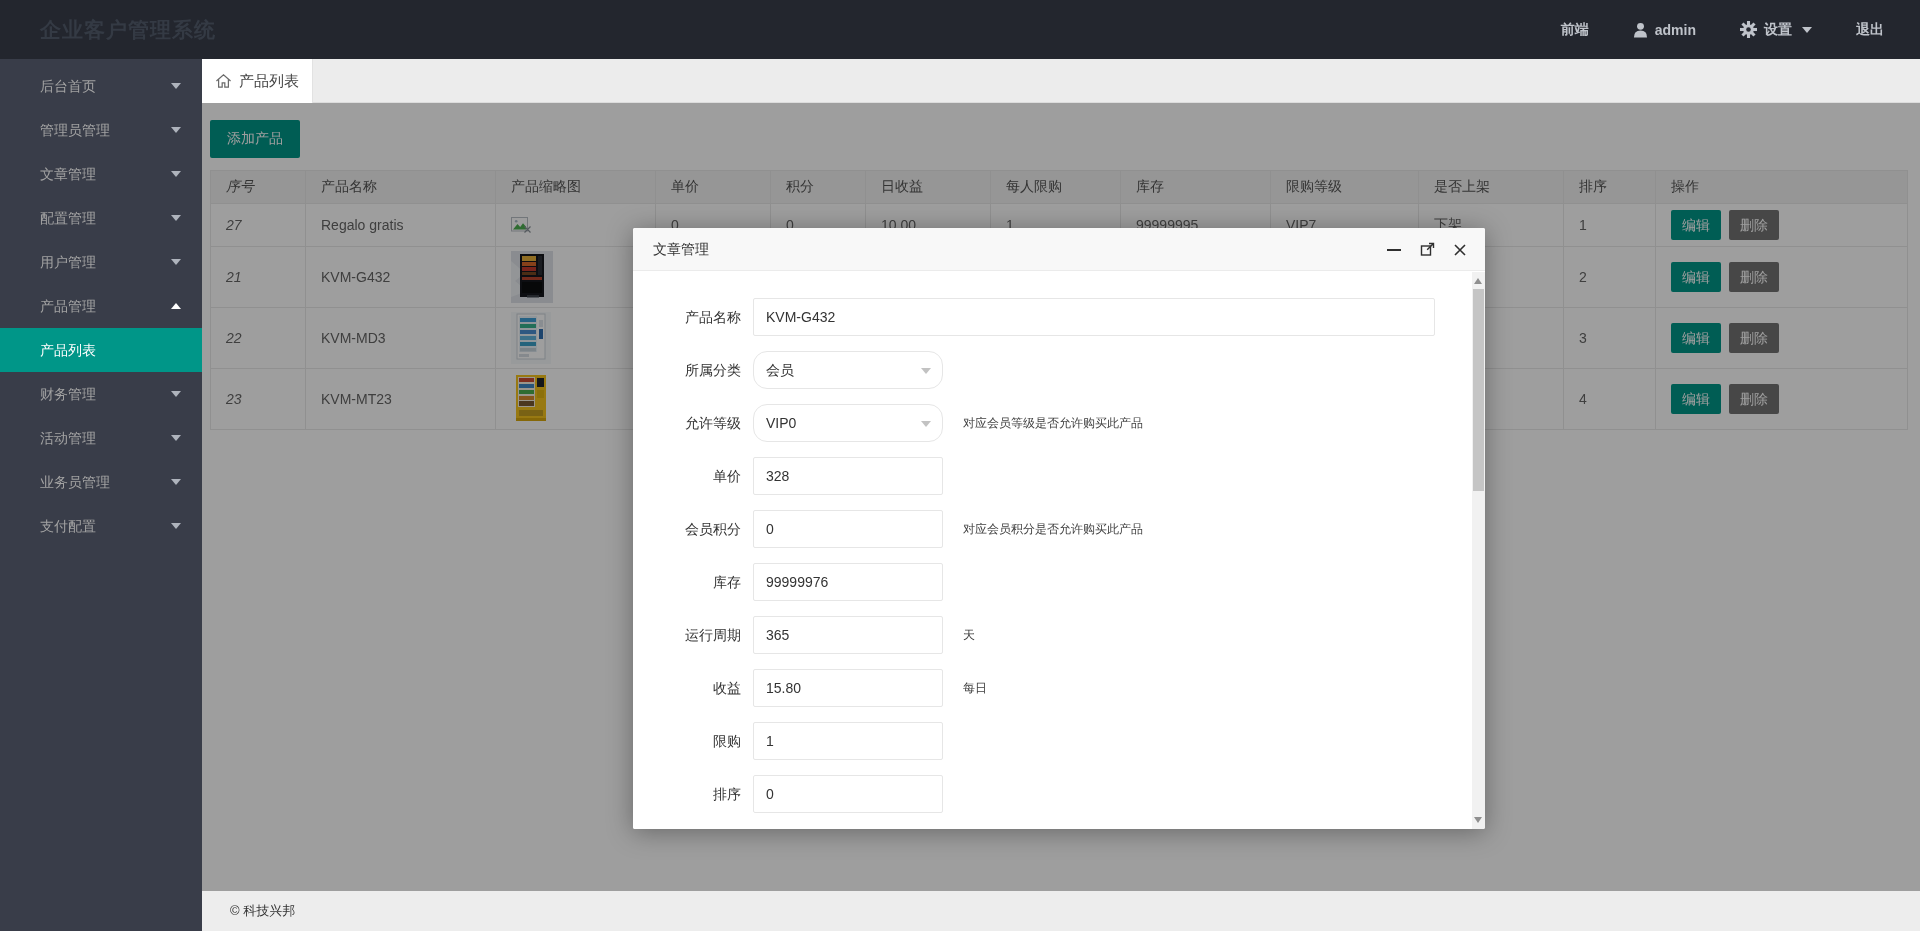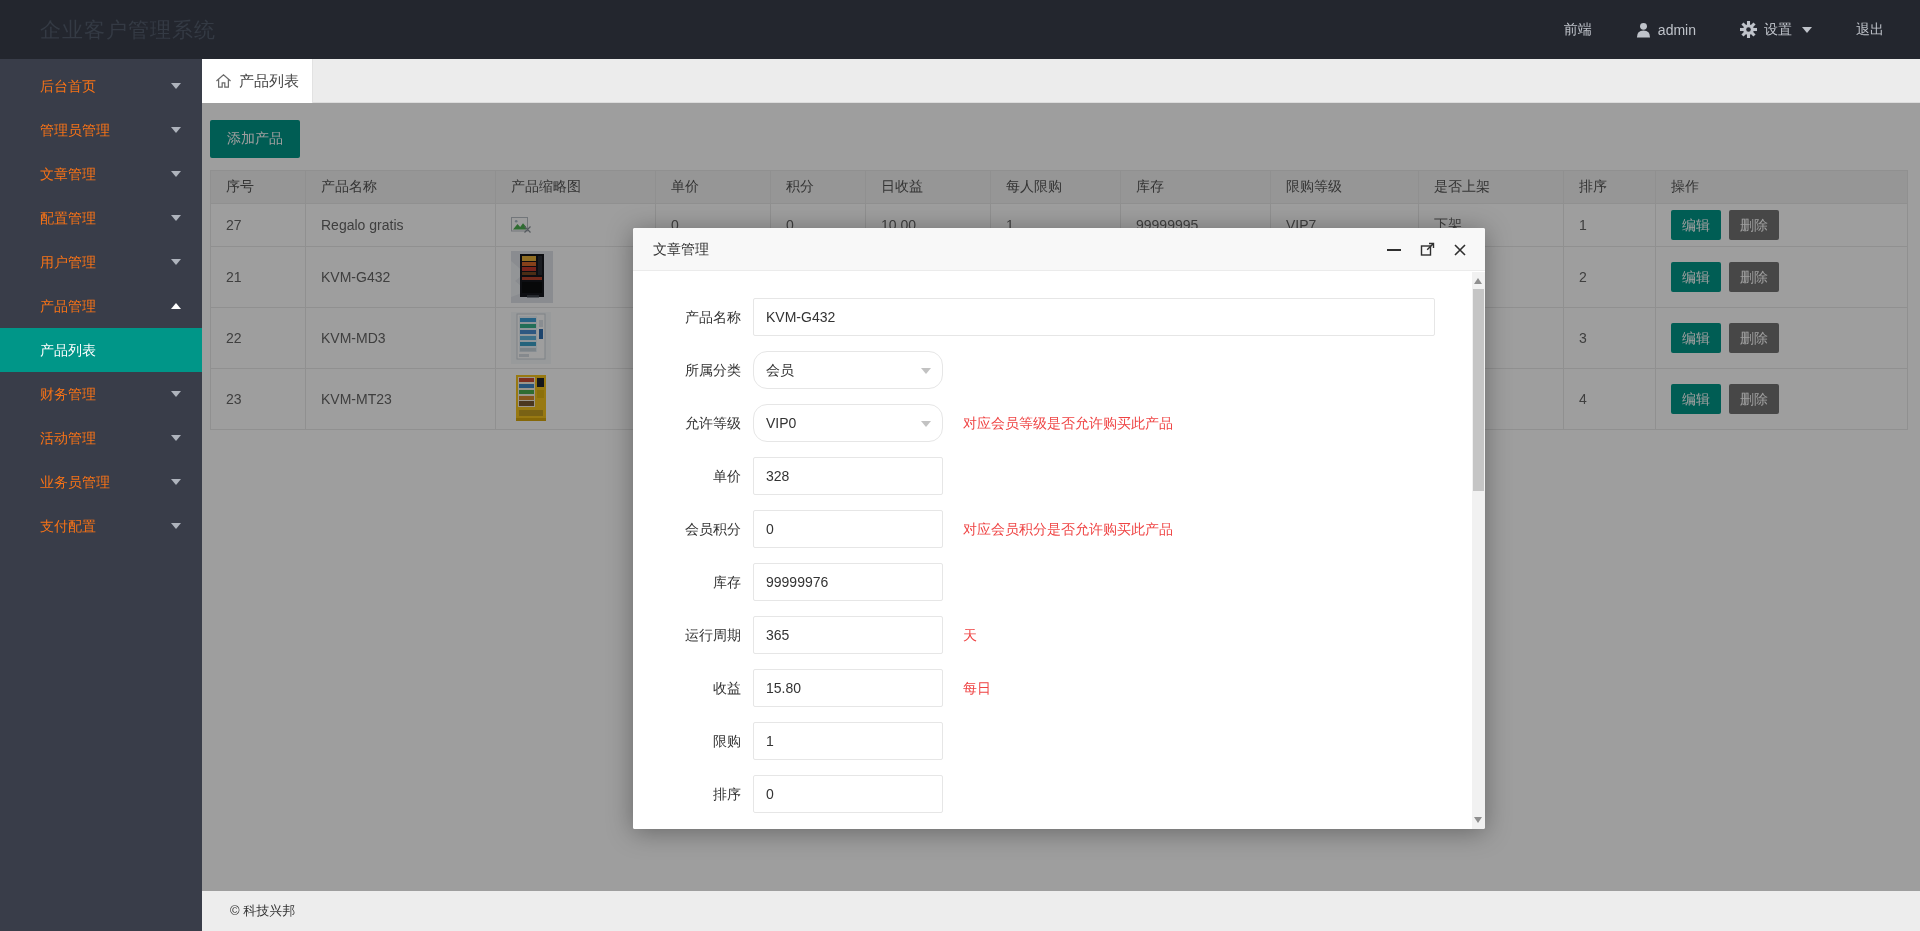--- a/index.html
+++ b/index.html
@@ -3,44 +3,44 @@
 <meta charset="utf-8">
 <style>
   * { margin:0; padding:0; box-sizing:border-box; }
   html,body { width:1920px; height:931px; }
   body {
     position:relative; overflow:hidden; background:#fff;
     font-family:"Liberation Sans","DejaVu Sans",sans-serif;
     -webkit-font-smoothing:antialiased;
   }
   
-  .navbar { position:absolute; left:0; top:0; width:1920px; height:59px; background:#23262e; z-index:10; }
+  .navbar { position:absolute; left:0; top:0; width:1920px; height:59px; background:#23262e; z-index:10;font-weight:bold; }
   .logo { position:absolute; left:40px; top:0; height:59px; line-height:59px; font-size:21px; color:#343a44; letter-spacing:1px; }
   .nav-right { position:absolute; right:36px; top:0; height:59px; display:flex; align-items:center; gap:44px; color:#bfc3ca; font-size:14px; }
   .nav-item { display:flex; align-items:center; gap:7px; cursor:pointer; }
   .caret-down { width:0; height:0; border-left:5px solid transparent; border-right:5px solid transparent; border-top:6px solid #bfc3ca; margin-left:3px; }
   
   .sidebar { position:absolute; left:0; top:59px; width:202px; height:872px; background:#393d49; z-index:10; padding-top:5px; }
-  .side-item { position:relative; height:44px; line-height:44px; padding-left:40px; color:#f97316; font-size:14px; cursor:pointer; }
+  .side-item { position:relative; height:44px; line-height:44px; padding-left:40px; color:#a3a3a3; font-size:14px; cursor:pointer; }
   .side-item .arrow { position:absolute; right:21px; top:19px; }
   .tri-down { width:0; height:0; border-left:5px solid transparent; border-right:5px solid transparent; border-top:6px solid #aeb3bc; }
   .tri-up { width:0; height:0; border-left:5px solid transparent; border-right:5px solid transparent; border-bottom:6px solid #ffffff; }
   .side-item.active { background:#009688; color:#fff; }
   
   .tabbar { position:absolute; left:202px; top:59px; width:1718px; height:44px; background:#ececec; border-bottom:1px solid #dcdcdc; z-index:5; }
   .tab { position:absolute; left:0; top:0; width:111px; height:44px; background:#fff; border-right:1px solid #e2e2e2; display:flex; align-items:center; justify-content:center; gap:7px; font-size:15px; color:#444; cursor:pointer; }
   
   .content { position:absolute; left:202px; top:103px; width:1718px; height:788px; background:#fff; z-index:1; }
   .add-btn { position:absolute; left:8px; top:17px; width:90px; height:38px; background:#009688; color:#fff; font-size:14px; border:none; border-radius:2px; cursor:pointer; }
   table.grid { position:absolute; left:8px; top:67px; width:1698px; border-collapse:collapse; background:#fff; table-layout:fixed; }
   table.grid th, table.grid td { border:1px solid #e8e8e8; font-size:14px; color:#666; font-weight:normal; text-align:left; padding:0 15px; overflow:hidden; white-space:nowrap; }
   table.grid th { background:#f2f2f2; height:33px; color:#555; }
   tr.r-plain td { height:43px; }
   tr.r-img td { height:61px; }
-  .col-no { width:95px; } .col-name { width:190px; } .col-thumb { width:160px; }
+  .col-no { width:95px;font-style:italic; } .col-name { width:190px; } .col-thumb { width:160px; }
   .col-price { width:115px; } .col-points { width:95px; } .col-daily { width:125px; }
   .col-limit { width:130px; } .col-stock { width:150px; } .col-level { width:148px; }
   .col-sale { width:145px; } .col-sort { width:92px; } .col-op { }
   td.c-no, th.c-no { text-align:center; }
   .act-btn { display:inline-block; height:30px; line-height:30px; padding:0 11px; border:none; border-radius:2px; color:#fff; font-size:14px; cursor:pointer; margin-right:8px; }
   .act-edit { background:#009688; }
   .act-del { background:#737373; }
   .footer { position:absolute; left:202px; top:891px; width:1718px; height:40px; background:#ededed; color:#333; font-size:13px; line-height:40px; padding-left:28px; z-index:6; }
   
   .overlay { position:absolute; left:202px; top:103px; width:1718px; height:788px; background:rgba(0,0,0,0.38); z-index:50; }
@@ -49,21 +49,21 @@
   .modal-controls { position:absolute; right:16px; top:0; height:43px; display:flex; align-items:center; gap:15px; }
   .mc-btn { display:flex; align-items:center; justify-content:center; width:18px; height:18px; cursor:pointer; }
   .min-line { width:14px; height:2px; background:#2f2f2f; }
   .modal-body { position:absolute; left:0; top:44px; width:839px; height:557px; overflow:hidden; padding-top:26px; background:#fff; }
   .form-row { height:38px; margin-bottom:15px; white-space:nowrap; }
   .form-label { display:inline-block; width:120px; padding-right:12px; text-align:right; font-size:14px; color:#333; line-height:38px; vertical-align:top; }
   .inp { display:inline-block; vertical-align:top; height:38px; width:190px; border:1px solid #e6e6e6; border-radius:2px; padding:0 12px; font-size:14px; color:#333; background:#fff; font-family:"Liberation Sans","DejaVu Sans",sans-serif; }
   .inp.wide { width:682px; }
   .sel { position:relative; display:inline-block; vertical-align:top; width:190px; height:38px; border:1px solid #e6e6e6; border-radius:14px; background:#fff; line-height:36px; padding:0 12px; font-size:14px; color:#333; cursor:pointer; }
   .sel .sel-arrow { position:absolute; right:11px; top:16px; width:0; height:0; border-left:5px solid transparent; border-right:5px solid transparent; border-top:6px solid #c2c2c2; }
-  .aux { display:inline-block; vertical-align:top; margin-left:20px; line-height:38px; font-size:14px; color:#ef4444; }
+  .aux { display:inline-block; vertical-align:top; margin-left:20px; line-height:38px; font-size:12px; color:#404040;font-family:Liberation Serif, serif; }
   
   .m-scroll { position:absolute; right:0; top:44px; width:13px; height:557px; background:#f1f1f1; z-index:101; }
   .m-scroll .up, .m-scroll .down { position:absolute; left:2px; width:0; height:0; border-left:4.5px solid transparent; border-right:4.5px solid transparent; }
   .m-scroll .up { top:6px; border-bottom:6px solid #8f8f8f; }
   .m-scroll .down { bottom:6px; border-top:6px solid #8f8f8f; }
   .m-thumb { position:absolute; left:1px; top:17px; width:11px; height:202px; background:#c5c5c5; }
   .thumb-wrap { display:inline-block; vertical-align:middle; line-height:0; }
 </style>
 </head>
 <body>

